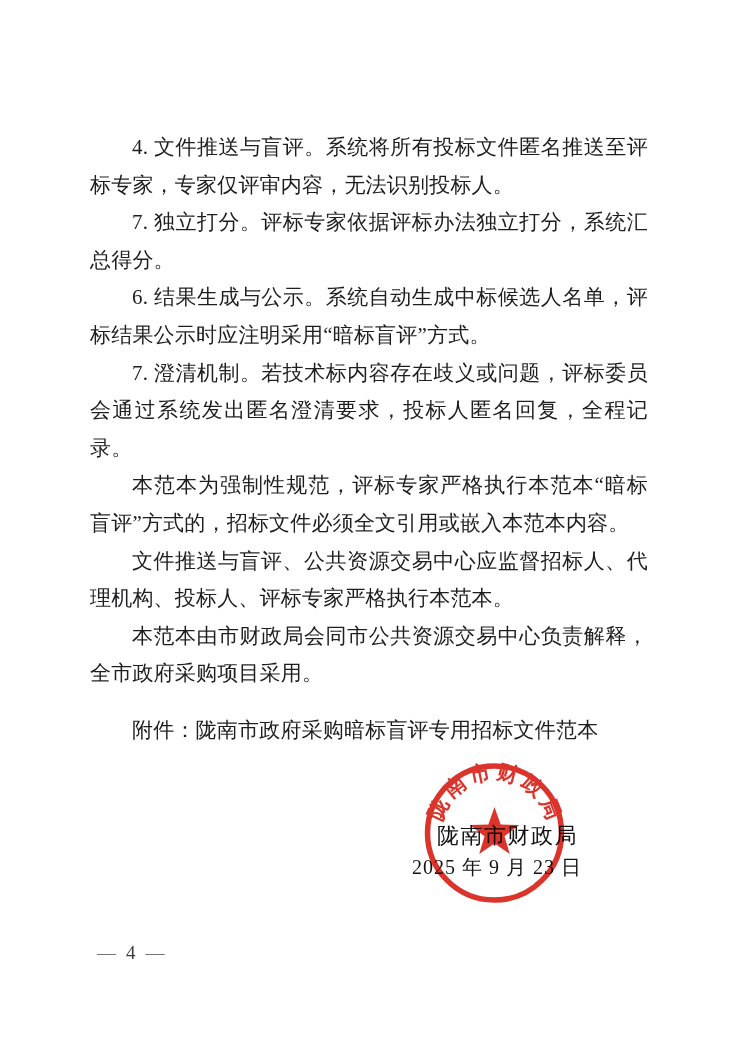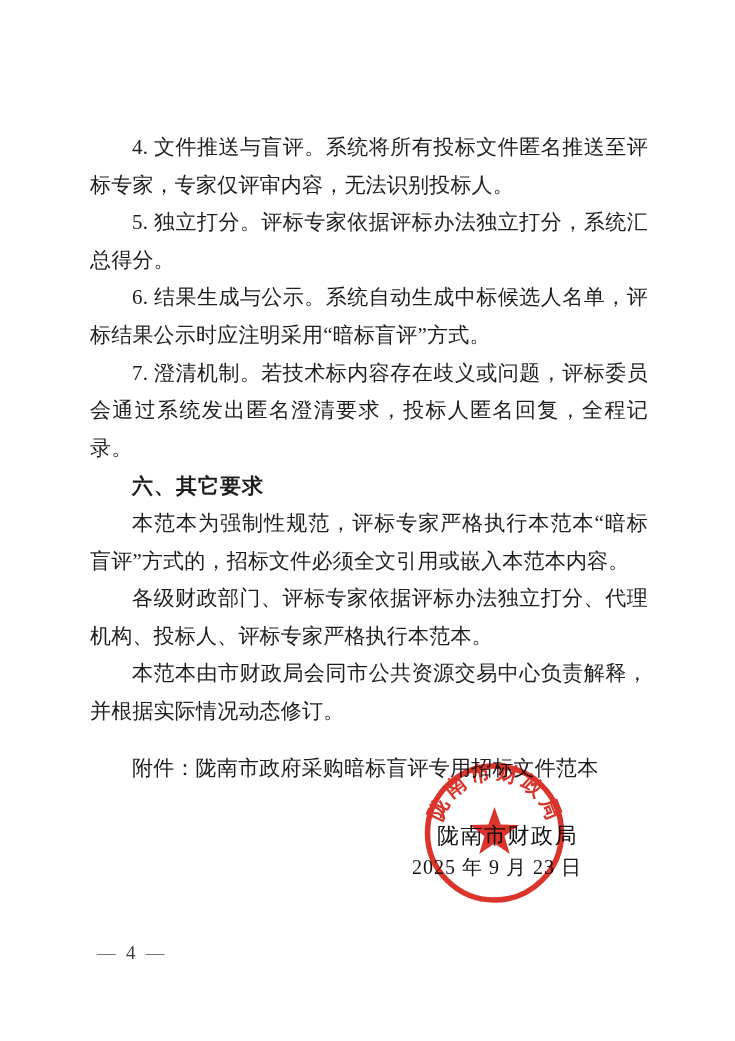--- a/index.html
+++ b/index.html
@@ -79,27 +79,26 @@
   .footer .dash { color: #6e6e76; }
   .footer .num  { color: #3c3c42; padding: 0 8px; }
 </style>
 </head>
 <body>
 
 <div class="page">
 
   <div class="content">
     <p class="para">4. 文件推送与盲评。系统将所有投标文件匿名推送至评标专家，专家仅评审内容，无法识别投标人。</p>
-    <p class="para">5. 独立打分。评标专家依据评标办法独立打分，系统汇总得分。</p>
+    <p class="para">7. 独立打分。评标专家依据评标办法独立打分，系统汇总得分。</p>
     <p class="para">6. 结果生成与公示。系统自动生成中标候选人名单，评标结果公示时应注明采用“暗标盲评”方式。</p>
     <p class="para">7. 澄清机制。若技术标内容存在歧义或问题，评标委员会通过系统发出匿名澄清要求，投标人匿名回复，全程记录。</p>
-    <p class="heading">六、其它要求</p>
     <p class="para">本范本为强制性规范，评标专家严格执行本范本“暗标盲评”方式的，招标文件必须全文引用或嵌入本范本内容。</p>
-    <p class="para">各级财政部门、评标专家依据评标办法独立打分、代理机构、投标人、评标专家严格执行本范本。</p>
-    <p class="para">本范本由市财政局会同市公共资源交易中心负责解释，并根据实际情况动态修订。</p>
+    <p class="para">文件推送与盲评、公共资源交易中心应监督招标人、代理机构、投标人、评标专家严格执行本范本。</p>
+    <p class="para">本范本由市财政局会同市公共资源交易中心负责解释，全市政府采购项目采用。</p>
     <p class="para attachment">附件：陇南市政府采购暗标盲评专用招标文件范本</p>
   </div>
 
   <div class="sig-org">陇南市财政局</div>
   <div class="sig-date">2025 年 9 月 23 日</div>
 
   <svg class="seal" viewBox="0 0 147 147" xmlns="http://www.w3.org/2000/svg" xmlns:xlink="http://www.w3.org/1999/xlink">
     <circle cx="73.5" cy="72" r="67" fill="none" stroke-width="5.5" stroke="#d8241b"></circle>
     <path id="sealArc" d="M 21.3 86 A 54 54 0 1 1 125.7 86" fill="none"></path>
     <text font-size="21" font-weight="bold" letter-spacing="4" font-family="Liberation Sans, DejaVu Sans, sans-serif" fill="#d8241b">

